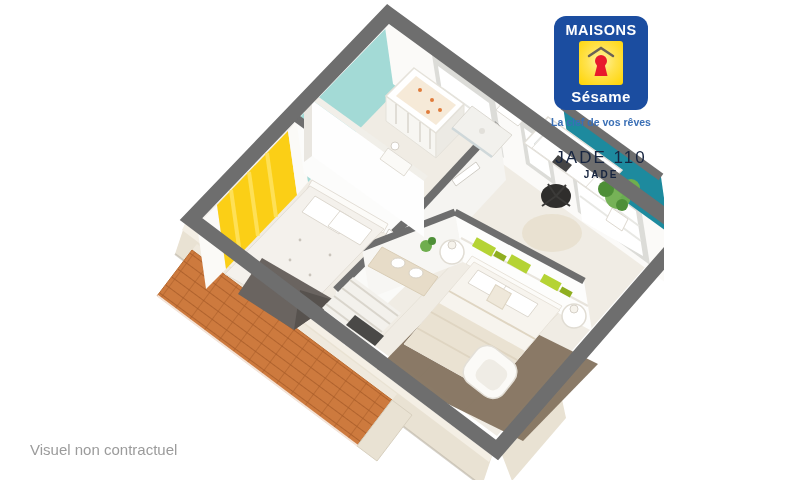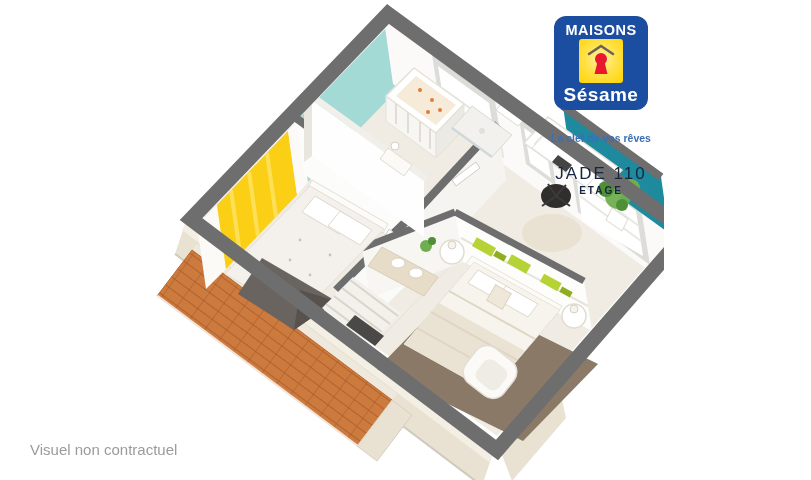--- a/index.html
+++ b/index.html
@@ -15,22 +15,22 @@
   .canvas{position:relative;width:664px;height:480px;background:#ffffff;overflow:hidden;}
   .plan-svg{position:absolute;left:0;top:0;}
   .brand{position:absolute;right:8px;top:16px;width:110px;text-align:center;}
   .logo-box{width:94px;height:94px;margin:0 auto;background:var(--logo-blue);
     border-radius:12px;display:flex;flex-direction:column;align-items:center;
     justify-content:space-between;padding:7px 4px 6px;}
   .logo-top{color:#fff;font-size:14.5px;font-weight:800;letter-spacing:.5px;line-height:1;}
   .logo-key{width:44px;height:44px;border-radius:3px;
     background:radial-gradient(circle at 50% 45%, #fff3a6 0%, #ffe24d 45%, var(--logo-yellow) 100%);
     display:flex;align-items:center;justify-content:center;}
-  .logo-script{color:#fff;font-size:19px;font-weight:800;letter-spacing:.5px;line-height:1;}
-  .tagline{margin-top:22px;color:var(--tagline-blue);font-size:10.5px;font-weight:700;}
+  .logo-script{color:#fff;font-size:15px;font-weight:800;letter-spacing:.5px;line-height:1;}
+  .tagline{margin-top:6px;color:var(--tagline-blue);font-size:10.5px;font-weight:700;}
   .plan-name{margin-top:20px;color:var(--plan-navy);font-size:17px;font-weight:400;letter-spacing:2px;}
   .plan-level{color:var(--plan-navy);font-size:10px;font-weight:700;letter-spacing:2px;margin-top:1px;}
   .disclaimer{position:absolute;left:30px;top:441px;color:var(--muted);font-size:15px;}
 </style>
 </head>
 <body>
 
 <div class="canvas">
 
   <svg class="plan-svg" width="811" height="480" viewBox="0 0 811 480">
@@ -294,17 +294,17 @@
         <svg width="38" height="38" viewBox="-19 -19 38 38">
           <path d="M-12 -7 L0 -15 L12 -7" fill="none" stroke="#6b6156" stroke-width="2.5" stroke-linecap="round"></path>
           <circle cx="0" cy="-2" r="6" style="fill:var(--logo-red)"></circle>
           <path d="M-3.5 1 L3.5 1 L6.5 13 L-6.5 13 Z" style="fill:var(--logo-red)"></path>
         </svg>
       </div>
       <div class="logo-script">Sésame</div>
     </div>
     <div class="tagline">La clef de vos rêves</div>
     <div class="plan-name">JADE 110</div>
-    <div class="plan-level">ETAGE</div>
+    <div class="plan-level">JADE</div>
   </div>
 
   <div class="disclaimer">Visuel non contractuel</div>
 </div>
 
 </body></html>

